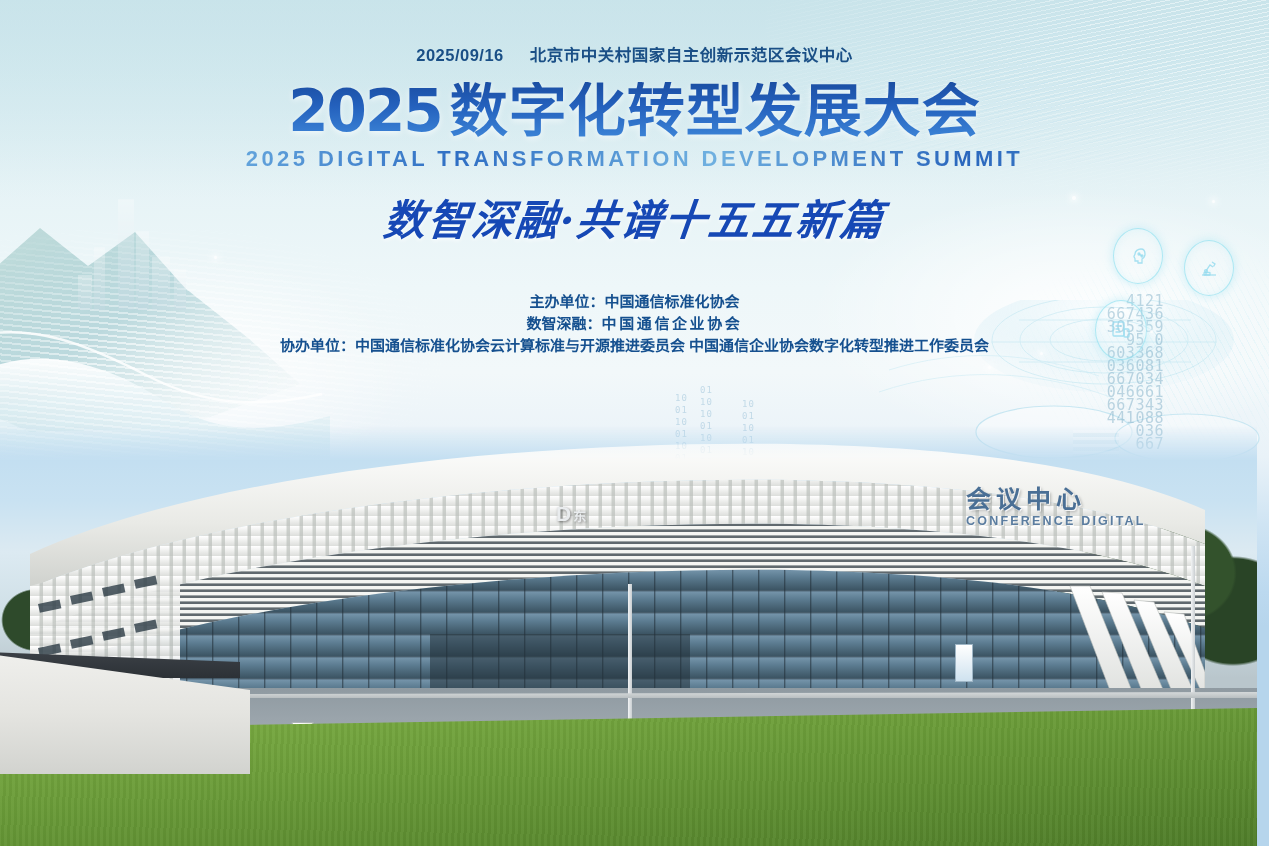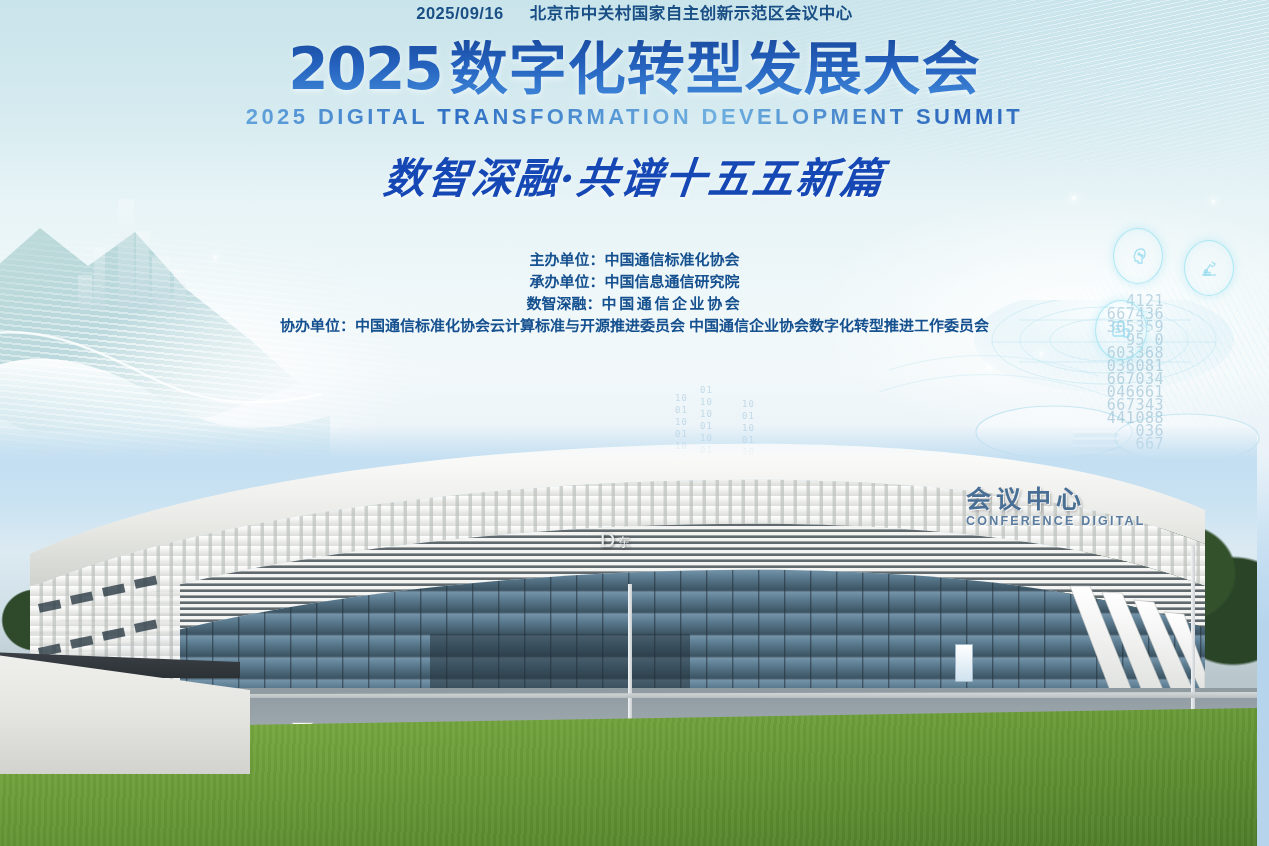--- a/index.html
+++ b/index.html
@@ -168,20 +168,21 @@
   }
 
   
   .textwrap {
     position: absolute;
     left: 0; right: 0; top: 0;
     text-align: center;
     z-index: 20;
   }
   .meta-line {
+    margin-top: 42px;
     font-size: 16.5px;
     font-weight: 700;
     color: #1a4f86;
     letter-spacing: .5px;
   }
   .meta-date { margin-right: 26px; }
 
   .main-title {
     margin-top: 16px;
     font-size: 58px;
@@ -348,24 +349,23 @@
     color: #4a6f95;
     text-shadow: 1px 1px 0 rgba(255,255,255,.85), 2px 2px 3px rgba(0,0,0,.25);
   }
   .sign-en {
     position: absolute; left: 966px; top: 88px;
     font-size: 12.5px; font-weight: 800; letter-spacing: 2.2px;
     color: #5b7da0;
     text-shadow: 1px 1px 0 rgba(255,255,255,.75);
   }
   .sign-d {
-    position: absolute; left: 556px; top: 102px;
-    font-size: 21px; font-weight: 400; color: #e9ecee;
+    position: absolute; left: 556px; top: 76px;
+    font-size: 21px; font-weight: 700; color: #e9ecee;
     text-shadow: 1px 1px 3px rgba(0,0,0,.5);
-    margin-left: 44px;
   }
   .sign-d small { font-size: 13px; margin-left: 2px; }
 
   
   .car {
     position: absolute; left: 2px; top: 248px; width: 42px; height: 20px;
     background: linear-gradient(180deg, #f0f2f3 0%, #d6dadd 55%, #9aa2a8 100%);
     border-radius: 7px 9px 3px 3px;
   }
 
@@ -625,23 +625,20 @@
 
     <div class="en-title">2025 DIGITAL TRANSFORMATION DEVELOPMENT SUMMIT</div>
 
     <div class="slogan">数智深融·共谱十五五新篇</div>
 
     <div class="orgs">
       <div>
         <span>主办单位：</span><span>中国通信标准化协会</span>
       </div>
       <div>
-        <span>承办单位：</span><span>中国信息通信研究院</span>
-      </div>
-      <div>
         <span>数智深融：</span><span class="wide">中国通信企业协会</span>
       </div>
       <div class="last">
         <span>协办单位：</span><span>中国通信标准化协会云计算标准与开源推进委员会 中国通信企业协会数字化转型推进工作委员会</span>
       </div>
     </div>
 
   </div>
 </div>
 

